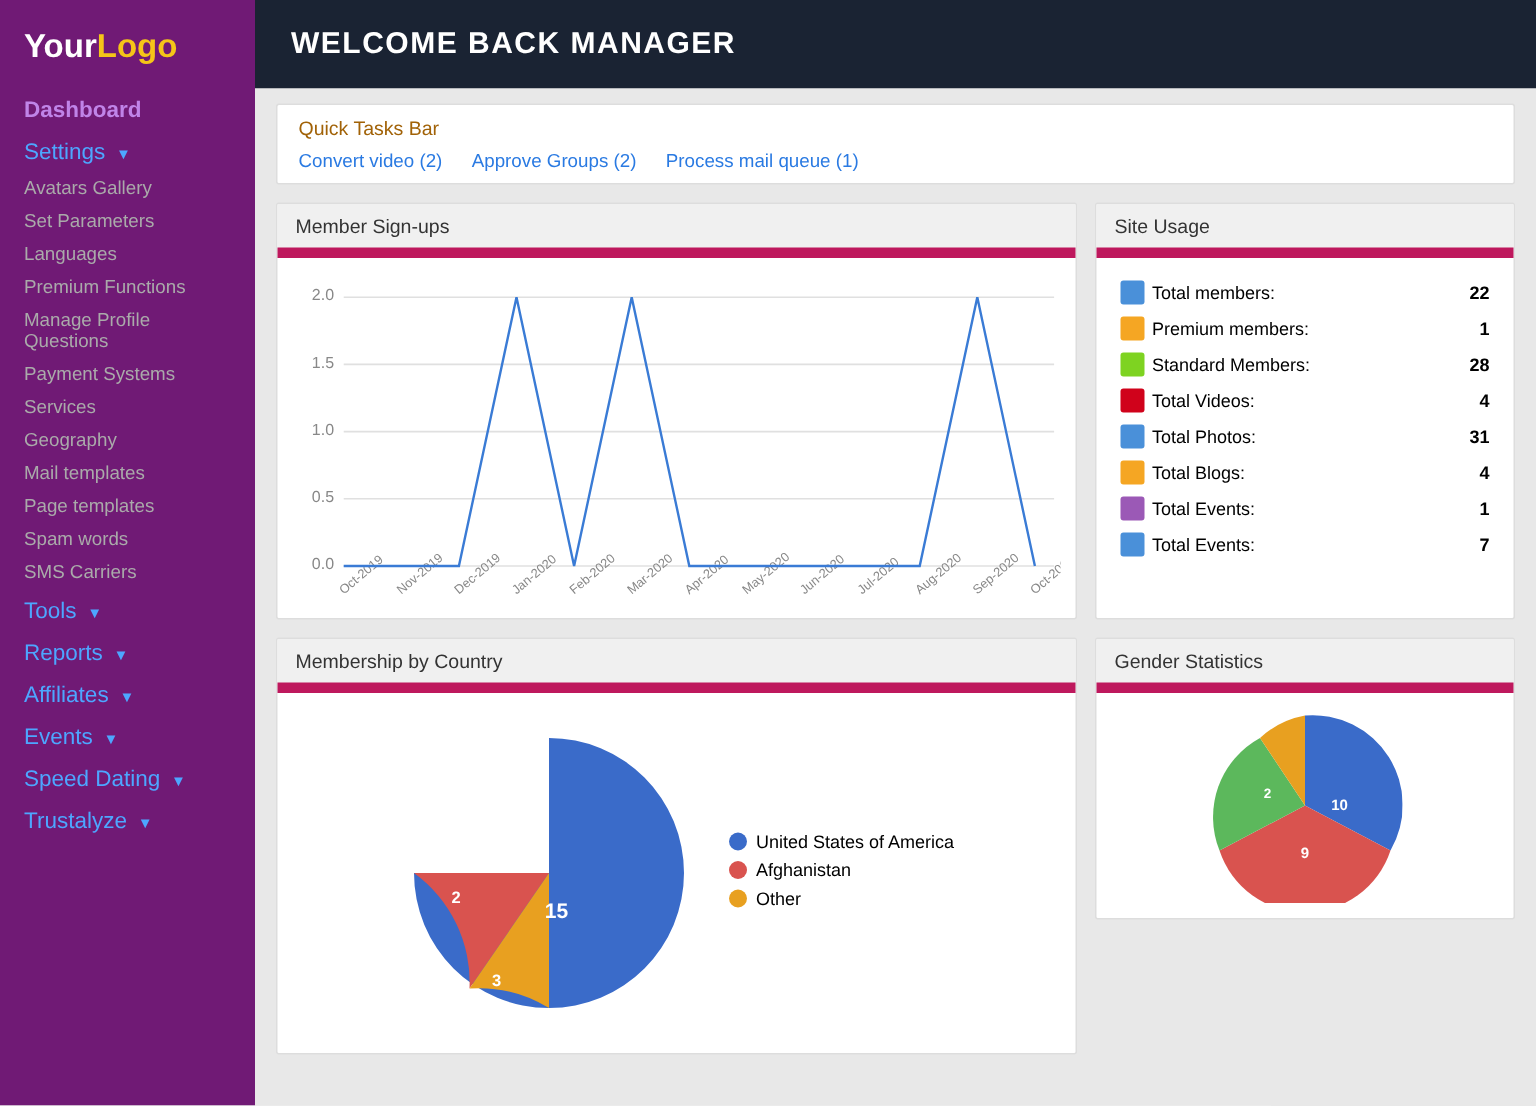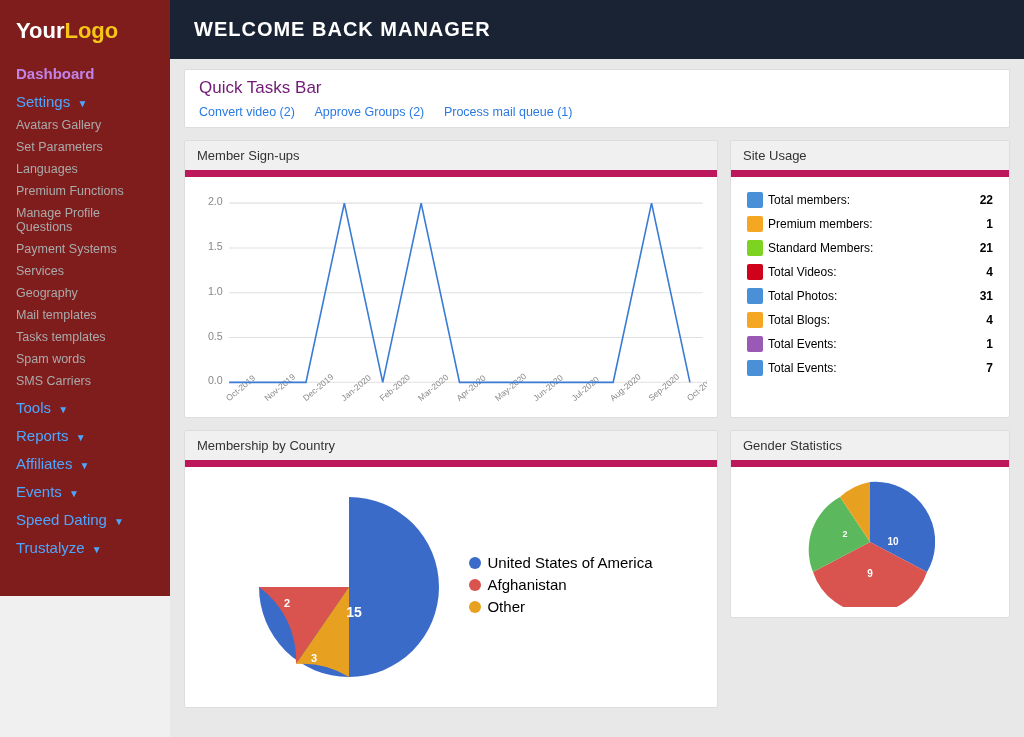--- a/index.html
+++ b/index.html
@@ -2,23 +2,23 @@
 <html><head>
   <meta charset="utf-8">
   <style>
     * { box-sizing: border-box; margin: 0; padding: 0; }
     body { font-family: Arial, sans-serif; font-size: 13px; display: flex; height: 737px; overflow: hidden; background: #f0f0f0; }
 
     
     #sidebar {
       width: 170px;
       min-width: 170px;
-      background: #7f1d1d;
+      background: #701a75;
       color: #ccc;
-      height: 596px;
+      height: 737px;
       overflow-y: auto;
     }
     #sidebar .logo {
       padding: 18px 16px 14px;
       font-size: 22px;
       font-weight: bold;
       color: white;
     }
     #sidebar .logo span.your { color: white; }
     #sidebar .logo span.logo-accent { color: #f5c518; }
@@ -60,22 +60,22 @@
 
     
     .quick-tasks {
       background: #f5f5f5;
       border: 1px solid #ddd;
       padding: 8px 14px;
       margin-bottom: 12px;
       border-radius: 2px;
     }
     .quick-tasks .qt-title {
-      font-size: 17px;
-      color: #701a75;
+      font-size: 13px;
+      color: #a16207;
       margin-bottom: 6px;
     }
     .quick-tasks a {
       color: #2a7ae2;
       text-decoration: none;
       margin-right: 16px;
       font-size: 12.5px;
     }
 
     
@@ -104,21 +104,21 @@
 
     
     .site-usage-table { width: 100%; font-size: 12px; }
     .site-usage-table tr td { padding: 3px 4px; }
     .site-usage-table tr td:first-child { display: flex; align-items: center; gap: 5px; }
     .site-usage-table tr td:last-child { font-weight: bold; text-align: right; }
     .icon-dot { width: 16px; height: 16px; border-radius: 2px; display: inline-block; flex-shrink: 0; }
 
     
     .pie-container { display: flex; align-items: center; justify-content: center; padding: 10px; gap: 20px; }
-    .legend { font-size: 15px; }
+    .legend { font-size: 12px; }
     .legend-item { display: flex; align-items: center; gap: 6px; margin-bottom: 5px; }
     .legend-dot { width: 12px; height: 12px; border-radius: 50%; flex-shrink: 0; }
 
     
     .gender-chart { display: flex; justify-content: center; align-items: center; padding: 10px; }
   </style>
 </head>
 <body>
 
 <div id="sidebar">
@@ -131,21 +131,21 @@
   <div class="nav-section blue">Settings <span class="arrow">▼</span></div>
   <div class="nav-item">Avatars Gallery</div>
   <div class="nav-item">Set Parameters</div>
   <div class="nav-item">Languages</div>
   <div class="nav-item">Premium Functions</div>
   <div class="nav-item">Manage Profile Questions</div>
   <div class="nav-item">Payment Systems</div>
   <div class="nav-item">Services</div>
   <div class="nav-item">Geography</div>
   <div class="nav-item">Mail templates</div>
-  <div class="nav-item">Tasks templates</div>
+  <div class="nav-item">Page templates</div>
   <div class="nav-item">Spam words</div>
   <div class="nav-item">SMS Carriers</div>
 
   <div class="nav-section blue">Tools <span class="arrow">▼</span></div>
   <div class="nav-section blue">Reports <span class="arrow">▼</span></div>
   <div class="nav-section blue">Affiliates <span class="arrow">▼</span></div>
   <div class="nav-section blue">Events <span class="arrow">▼</span></div>
   <div class="nav-section blue">Speed Dating <span class="arrow">▼</span></div>
   <div class="nav-section blue">Trustalyze <span class="arrow">▼</span></div>
 </div>
@@ -212,21 +212,21 @@
               <tr>
                 <td><span class="icon-dot" style="background:#4a90d9"></span>Total members:</td>
                 <td>22</td>
               </tr>
               <tr>
                 <td><span class="icon-dot" style="background:#f5a623"></span>Premium members:</td>
                 <td>1</td>
               </tr>
               <tr>
                 <td><span class="icon-dot" style="background:#7ed321"></span>Standard Members:</td>
-                <td>21</td>
+                <td>28</td>
               </tr>
               <tr>
                 <td><span class="icon-dot" style="background:#d0021b"></span>Total Videos:</td>
                 <td>4</td>
               </tr>
               <tr>
                 <td><span class="icon-dot" style="background:#4a90d9"></span>Total Photos:</td>
                 <td>31</td>
               </tr>
               <tr>

